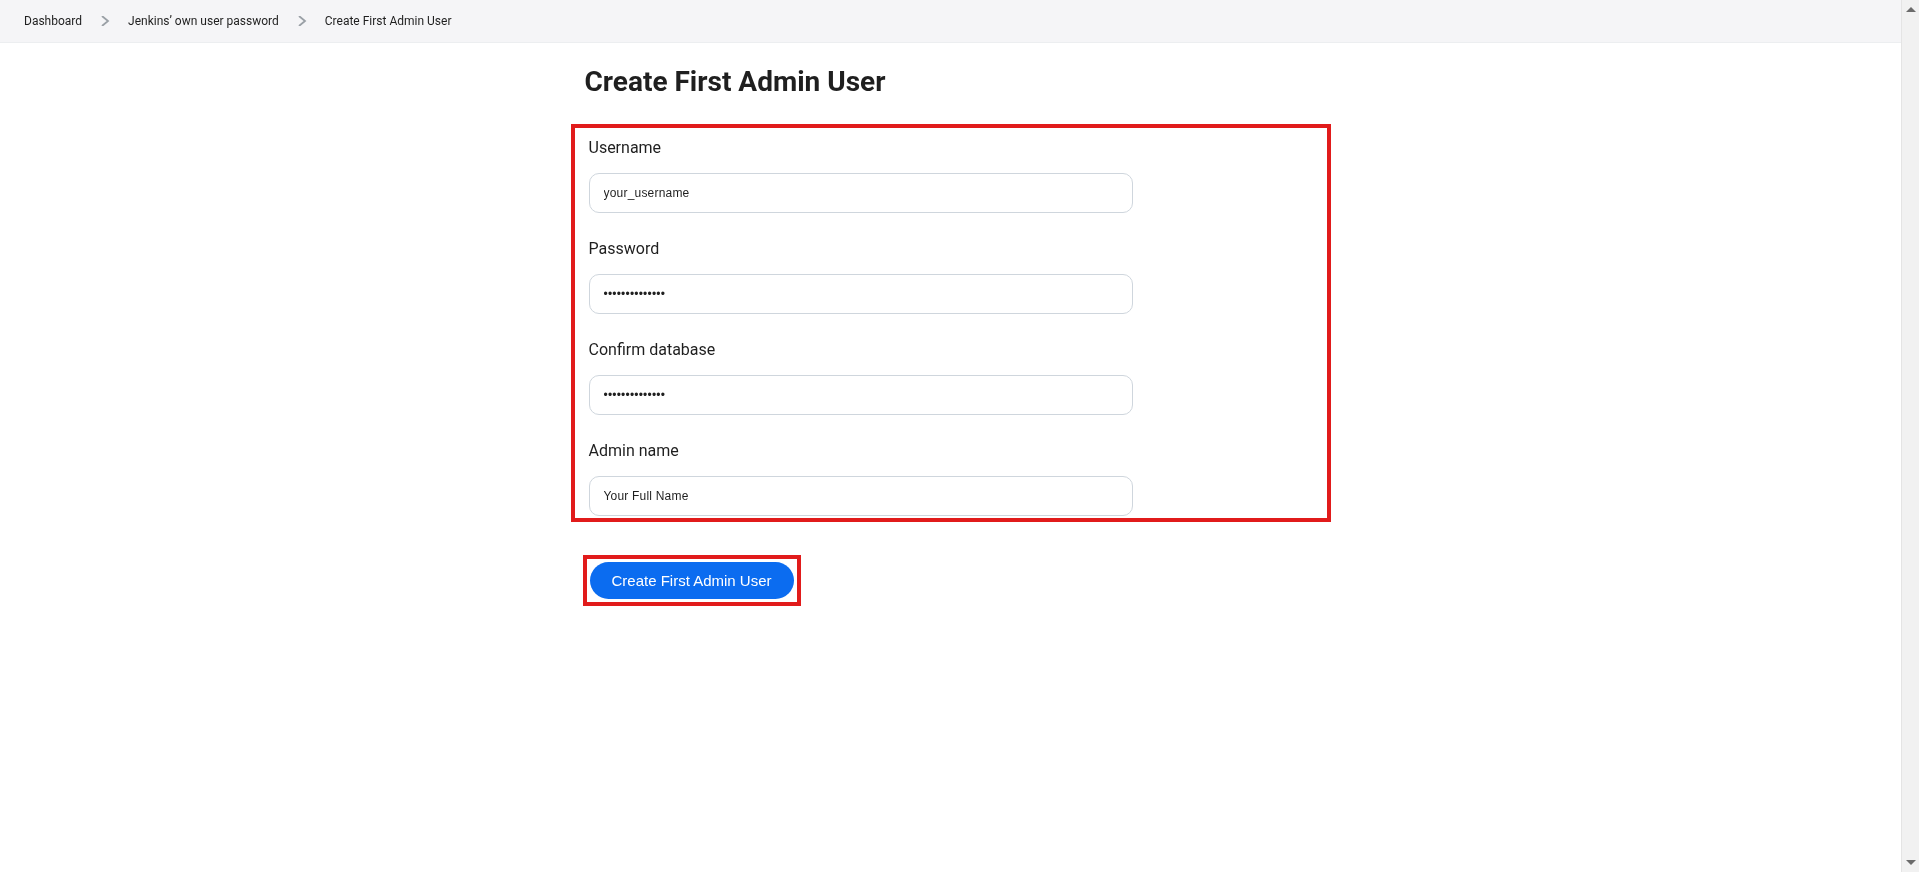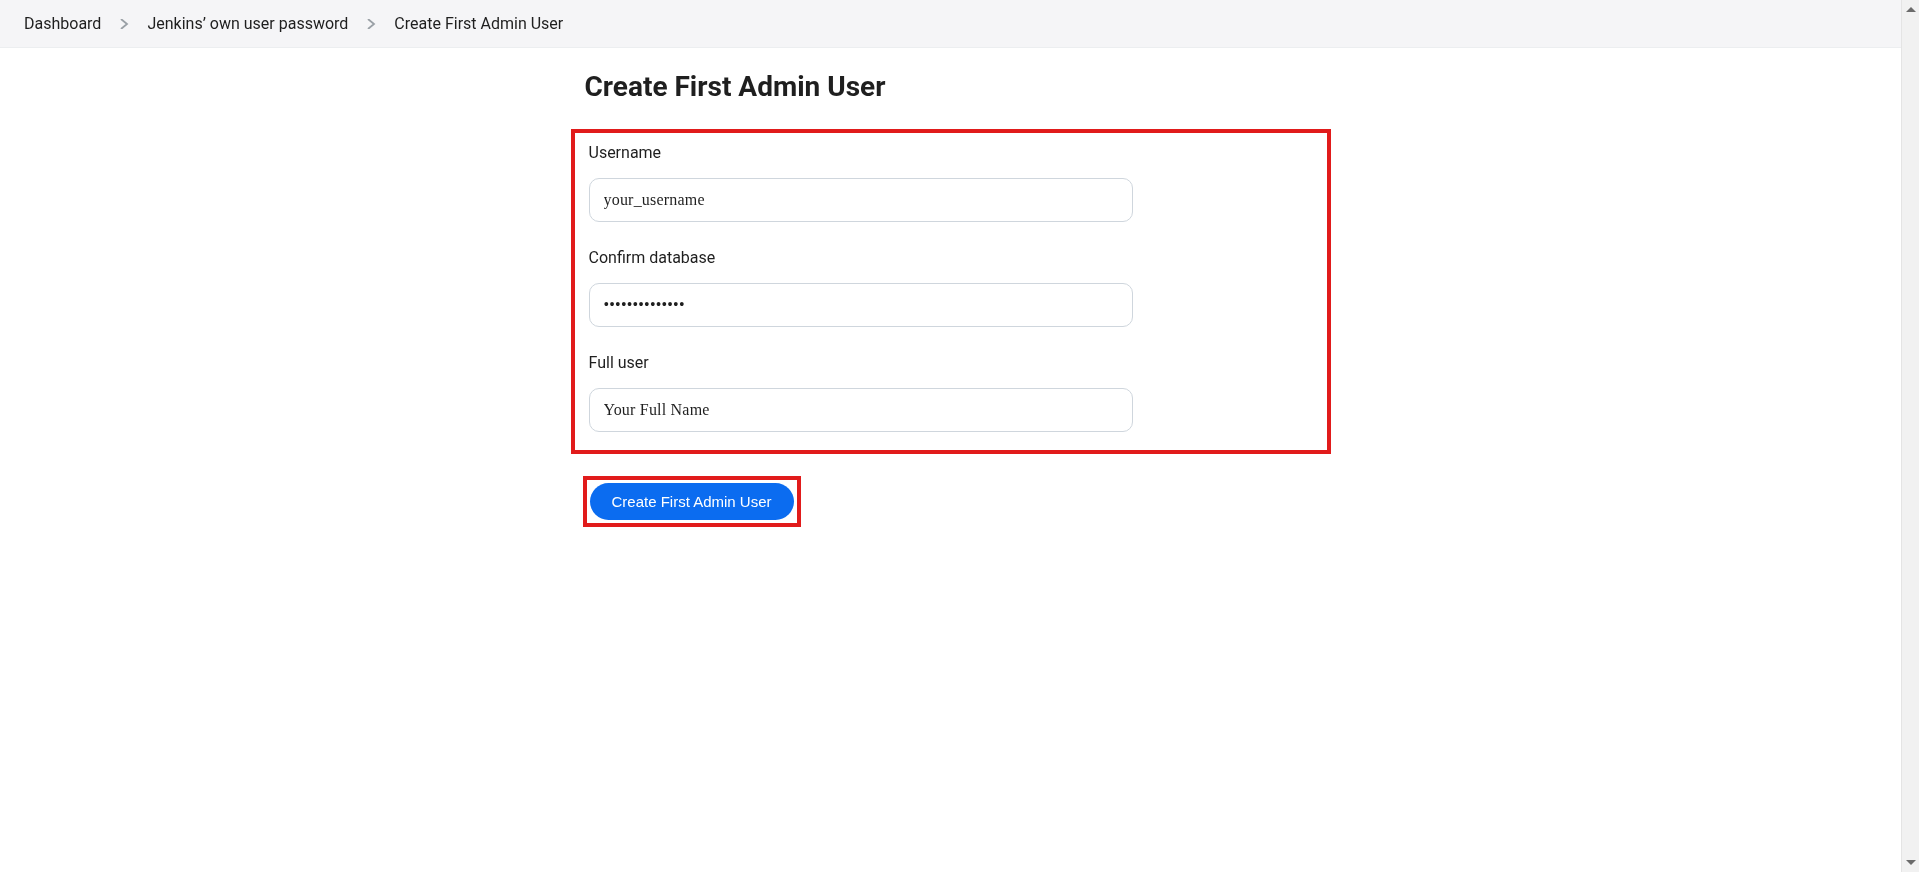--- a/index.html
+++ b/index.html
@@ -19,21 +19,21 @@
     }
     .breadcrumb-bar {
       background: #f5f5f7;
       border-bottom: 1px solid #eceef0;
       padding: 14px 24px;
       display: flex;
       align-items: center;
       gap: 18px;
     }
     .breadcrumb-item {
-      font-size: 16px;
+      font-size: 12px;
       color: #1f1f1f;
       cursor: pointer;
     }
     .breadcrumb-item.current { font-weight: 400; }
     .breadcrumb-sep {
       color: #9aa0a6;
       display: inline-flex;
       align-items: center;
       font-size: 16px;
     }
@@ -44,44 +44,43 @@
       padding: 0 20px 40px;
     }
     .page-title {
       font-size: 28px;
       font-weight: 700;
       margin-bottom: 26px;
       margin-left: 14px;
     }
     .form-box {
       border: 4px solid #e11b1b;
-      padding: 10px 14px 18px;
-      margin-bottom: 22px;
+      padding: 10px 14px 2px;
+      margin-bottom: 33px;
     }
     .field { margin-bottom: 26px; }
     .field:last-child { margin-bottom: 0; }
     .field-label {
       font-size: 16px;
       color: #1f1f1f;
       margin-bottom: 16px;
       display: block;
     }
     .text-input {
       display: block;
       width: 544px;
       max-width: 100%;
-      font-size: 16px;
+      font-size: 12px;
       padding: 12px 14px;
       border: 1px solid #cfd6dd;
       border-radius: 10px;
       color: #1f1f1f;
       background: #fff;
       outline: none;
       letter-spacing: 0.2px;
-      font-family: Liberation Serif, serif;
     }
     .submit-wrap {
       display: inline-block;
       border: 4px solid #e11b1b;
       padding: 3px;
       margin-left: 12px;
     }
     .primary-btn {
       background: #0b6cf0;
       color: #fff;
@@ -138,28 +137,32 @@
     <div class="content">
       <h1 class="page-title">Create First Admin User</h1>
 
       <div class="form-box">
 
         <div class="field">
           <label class="field-label">Username</label>
           <input type="text" class="text-input" value="your_username" style="">
         </div>
 
+        <div class="field">
+          <label class="field-label">Password</label>
+          <input type="password" class="text-input" value="your_password1" style="">
+        </div>
 
         <div class="field">
           <label class="field-label">Confirm database</label>
           <input type="password" class="text-input" value="your_password1" style="">
         </div>
 
         <div class="field">
-          <label class="field-label">Full user</label>
+          <label class="field-label">Admin name</label>
           <input type="text" class="text-input" value="Your Full Name" style="">
         </div>
 
       </div>
 
       <div class="submit-wrap">
         <button class="primary-btn">Create First Admin User</button>
       </div>
     </div>
 

